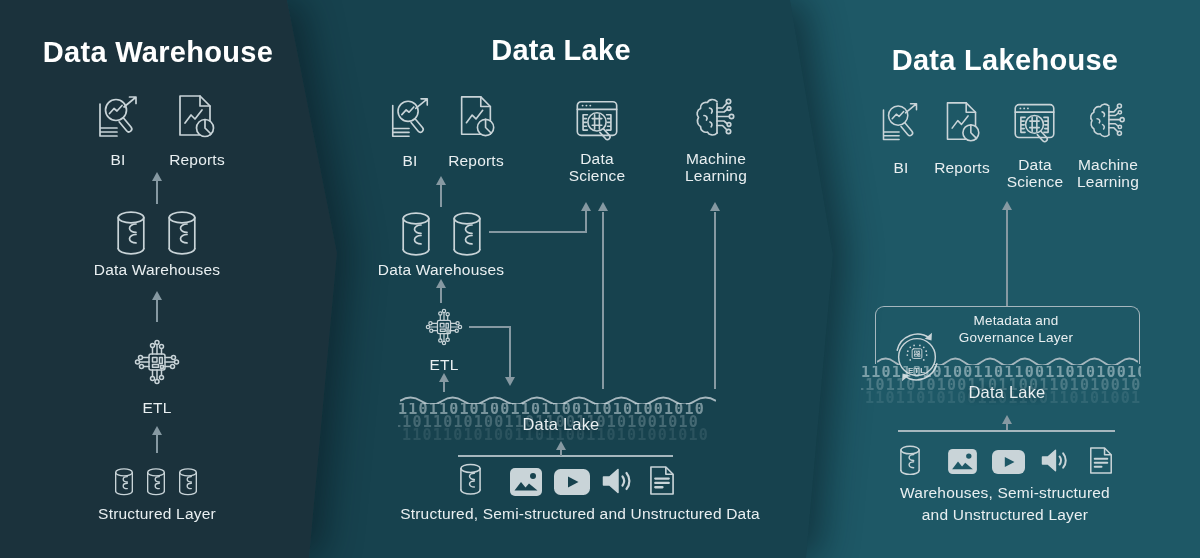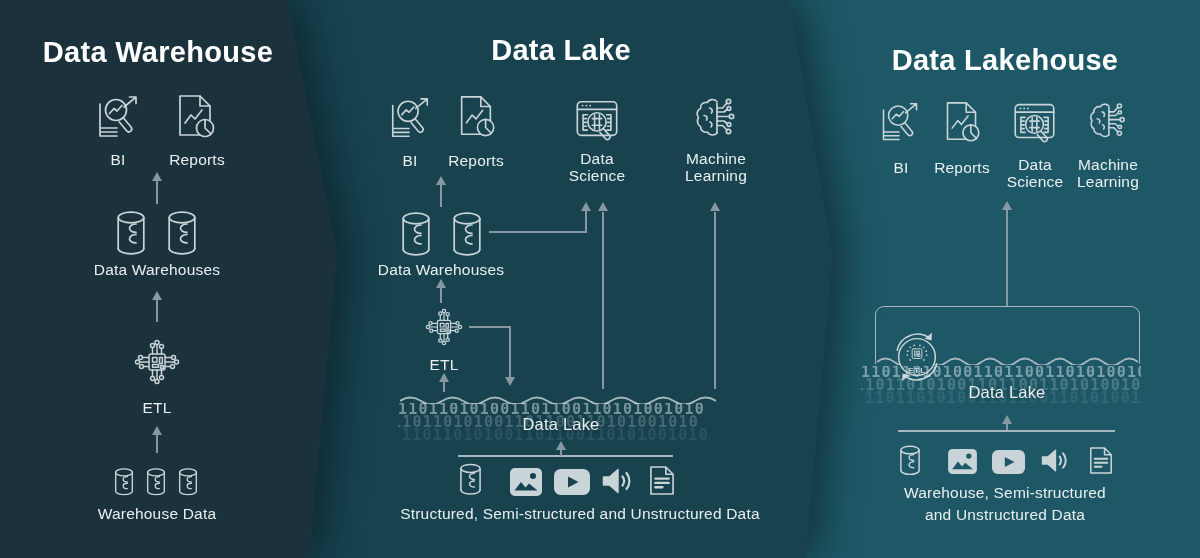--- a/index.html
+++ b/index.html
@@ -232,21 +232,21 @@
 
     <svg class="ic" style="left:114px;top:467px;width:20px;height:30px">
         <use href="#sym-cyl-sm"></use>
       </svg>
     <svg class="ic" style="left:146px;top:467px;width:20px;height:30px">
         <use href="#sym-cyl-sm"></use>
       </svg>
     <svg class="ic" style="left:178px;top:467px;width:20px;height:30px">
         <use href="#sym-cyl-sm"></use>
       </svg>
-    <div class="label" style="left:57px;top:504px;width:200px;">Warehouse Data</div>
+    <div class="label" style="left:57px;top:504px;width:200px;">Structured Layer</div>
   </div>
 
   <div class="content" style="--panel-bg:var(--panel-lake)">
     <div class="title" style="left:441px;top:34px;width:240px;">Data Lake</div>
 
     <svg class="ic" style="left:386px;top:95px;width:48px;height:46px">
         <use href="#sym-bi"></use>
       </svg>
     <svg class="ic" style="left:454px;top:93px;width:44px;height:48px">
         <use href="#sym-reports"></use>
@@ -346,20 +346,21 @@
       </svg>
     <div class="label" style="left:878px;top:158px;width:46px;">BI</div>
     <div class="label" style="left:930px;top:158px;width:64px;">Reports</div>
     <div class="label two" style="left:999px;top:156px;width:72px;">Data Science</div>
     <div class="label two" style="left:1064px;top:156px;width:88px;">Machine Learning</div>
 
     <div class="ah-up" style="left:1002px;top:201px;"></div>
     <div class="vline" style="left:1006px;top:209px;height:97px;"></div>
 
     <div class="gov-box" style="left:875px;top:306px;width:263px;height:57px;"></div>
+    <div class="label gov" style="left:951px;top:313px;width:130px;">Metadata and Governance Layer</div>
 
     <svg class="wv" style="left:877px;top:353px;width:261px;height:12px">
         <use href="#sym-wave"></use>
       </svg>
     <svg class="ic" style="left:888px;top:328px;width:58px;height:58px">
         <use href="#sym-etl-cycle"></use>
       </svg>
     <div class="label badge" style="left:902px;top:361px;width:30px;">ETL</div>
 
     <div class="binary" style="left:861px;top:366px;width:280px;height:39px;">
@@ -381,17 +382,17 @@
       </svg>
     <svg class="ic" style="left:992px;top:450px;width:33px;height:24px">
         <use href="#sym-yt"></use>
       </svg>
     <svg class="ic" style="left:1040px;top:447px;width:31px;height:27px">
         <use href="#sym-spk"></use>
       </svg>
     <svg class="ic" style="left:1089px;top:446px;width:24px;height:29px">
         <use href="#sym-doc"></use>
       </svg>
-    <div class="label" style="left:885px;top:483px;width:240px;">Warehouse, Semi-structured</div>
-    <div class="label" style="left:885px;top:505px;width:240px;">and Unstructured Data</div>
+    <div class="label" style="left:885px;top:483px;width:240px;">Warehouses, Semi-structured</div>
+    <div class="label" style="left:885px;top:505px;width:240px;">and Unstructured Layer</div>
   </div>
 
 </div>
 
 </body></html>

